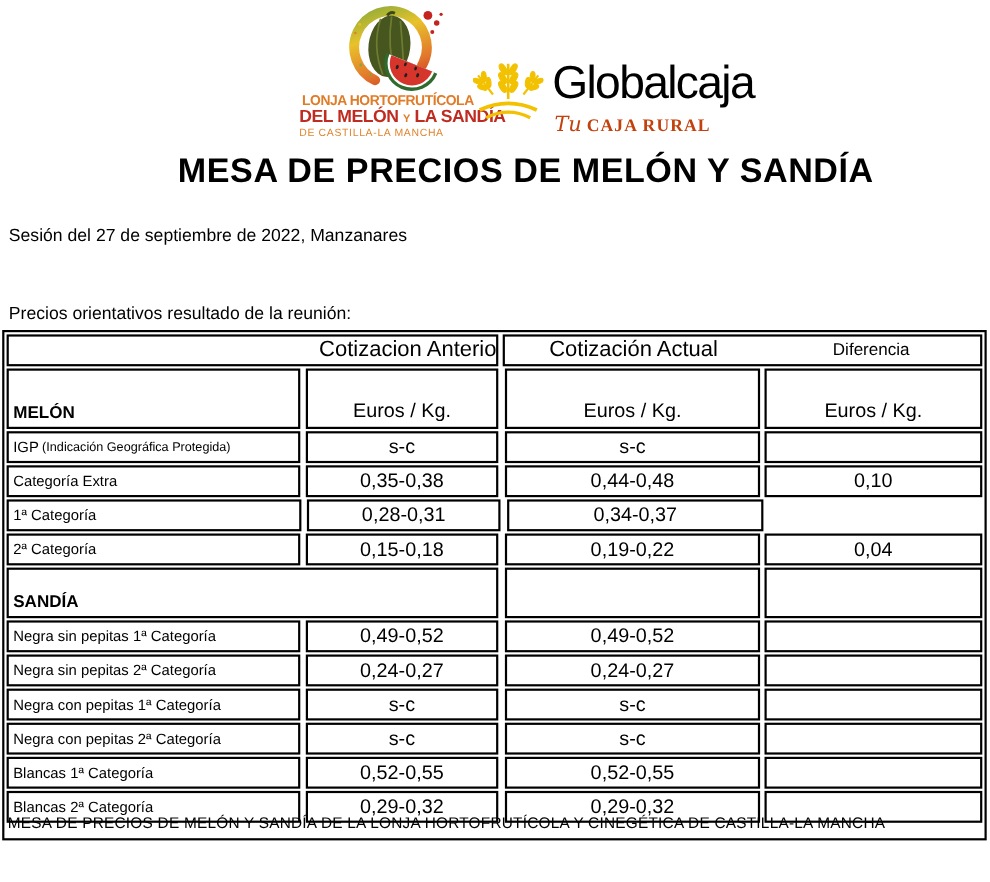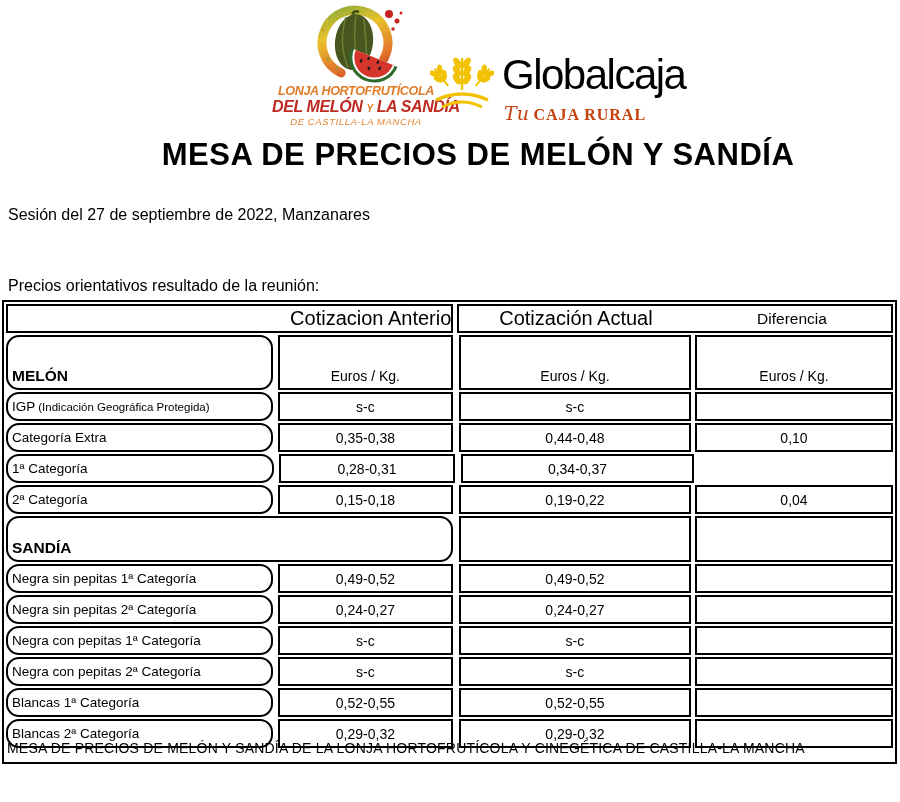--- a/index.html
+++ b/index.html
@@ -3,21 +3,21 @@
 <meta charset="utf-8">
 <style>
   html,body{margin:0;padding:0;}
   body{
     width:900px;height:802px;position:relative;overflow:hidden;
     background:#fff;color:#000;
     font-family:"Liberation Sans", sans-serif;
     -webkit-font-smoothing:antialiased;
   }
   
-  .logo-lonja{position:absolute;left:272px;top:4px;width:168px;text-align:center;line-height:1.05;font-style:italic;}
+  .logo-lonja{position:absolute;left:272px;top:4px;width:168px;text-align:left;line-height:1.05;}
   .logo-lonja .emblem{display:block;margin:0 auto;}
   .lonja-l1{font-weight:bold;font-size:13px;color:#e07b27;letter-spacing:-0.4px;transform:scaleX(0.97);white-space:nowrap;}
   .lonja-l2{font-weight:bold;font-size:16px;color:#bf2b21;letter-spacing:-0.4px;white-space:nowrap;margin-top:1px;}
   .lonja-l2 .small-y{font-size:10px;color:#e07b27;}
   .lonja-l3{font-size:9.5px;color:#e0862f;letter-spacing:0.6px;margin-top:2px;white-space:nowrap;}
   .logo-global{position:absolute;left:430px;top:54px;display:flex;align-items:flex-start;}
   .gc-text{margin-left:8px;}
   .gc-name{font-size:42px;font-weight:500;color:#000000;letter-spacing:-1.5px;line-height:1.0;}
   .gc-tag{margin-top:6px;margin-left:2px;color:#c2410c;white-space:nowrap;}
   .gc-tag .tu{font-family:"DejaVu Serif", serif;font-style:italic;font-size:19px;}
@@ -36,24 +36,24 @@
   .cell{border:2px solid #000;box-sizing:border-box;background:#fff;}
   .c1{width:268px;}
   .c2{width:176px;margin-left:5px;}
   .c3{width:233px;margin-left:6px;}
   .c4{width:199px;margin-left:4px;}
   .cmerge{width:449px;}
   .rh{height:29px;}
   .rd .cell{height:29px;}
   .ru .cell{height:55px;}
   .rs .cell{height:46px;}
-  .lbl{display:flex;align-items:center;padding-left:4px;font-size:13.5px;white-space:nowrap;overflow:hidden;border-radius:13px;}
+  .lbl{display:flex;align-items:center;padding-left:4px;font-size:13.5px;white-space:nowrap;overflow:hidden;}
   .lbl .note{font-size:11.5px;margin-left:3px;}
   .biglbl{font-weight:bold;font-size:15.5px;align-items:flex-end;padding-bottom:3px;}
-  .val{display:flex;align-items:center;justify-content:center;font-size:14px;}
+  .val{display:flex;align-items:center;justify-content:center;font-size:18px;}
   .ru .val{align-items:flex-end;padding-bottom:4px;}
   
   .hbox1{width:449px;display:flex;align-items:center;justify-content:flex-end;overflow:hidden;position:relative;}
   .hbox1 span{font-size:20px;white-space:nowrap;margin-right:-7px;}
   .hbox2{width:438px;margin-left:4px;display:flex;align-items:center;}
   .hcur{width:234px;text-align:center;font-size:20px;}
   .hdif{flex:1;text-align:center;font-size:15.5px;}
 </style>
 </head>
 <body>

